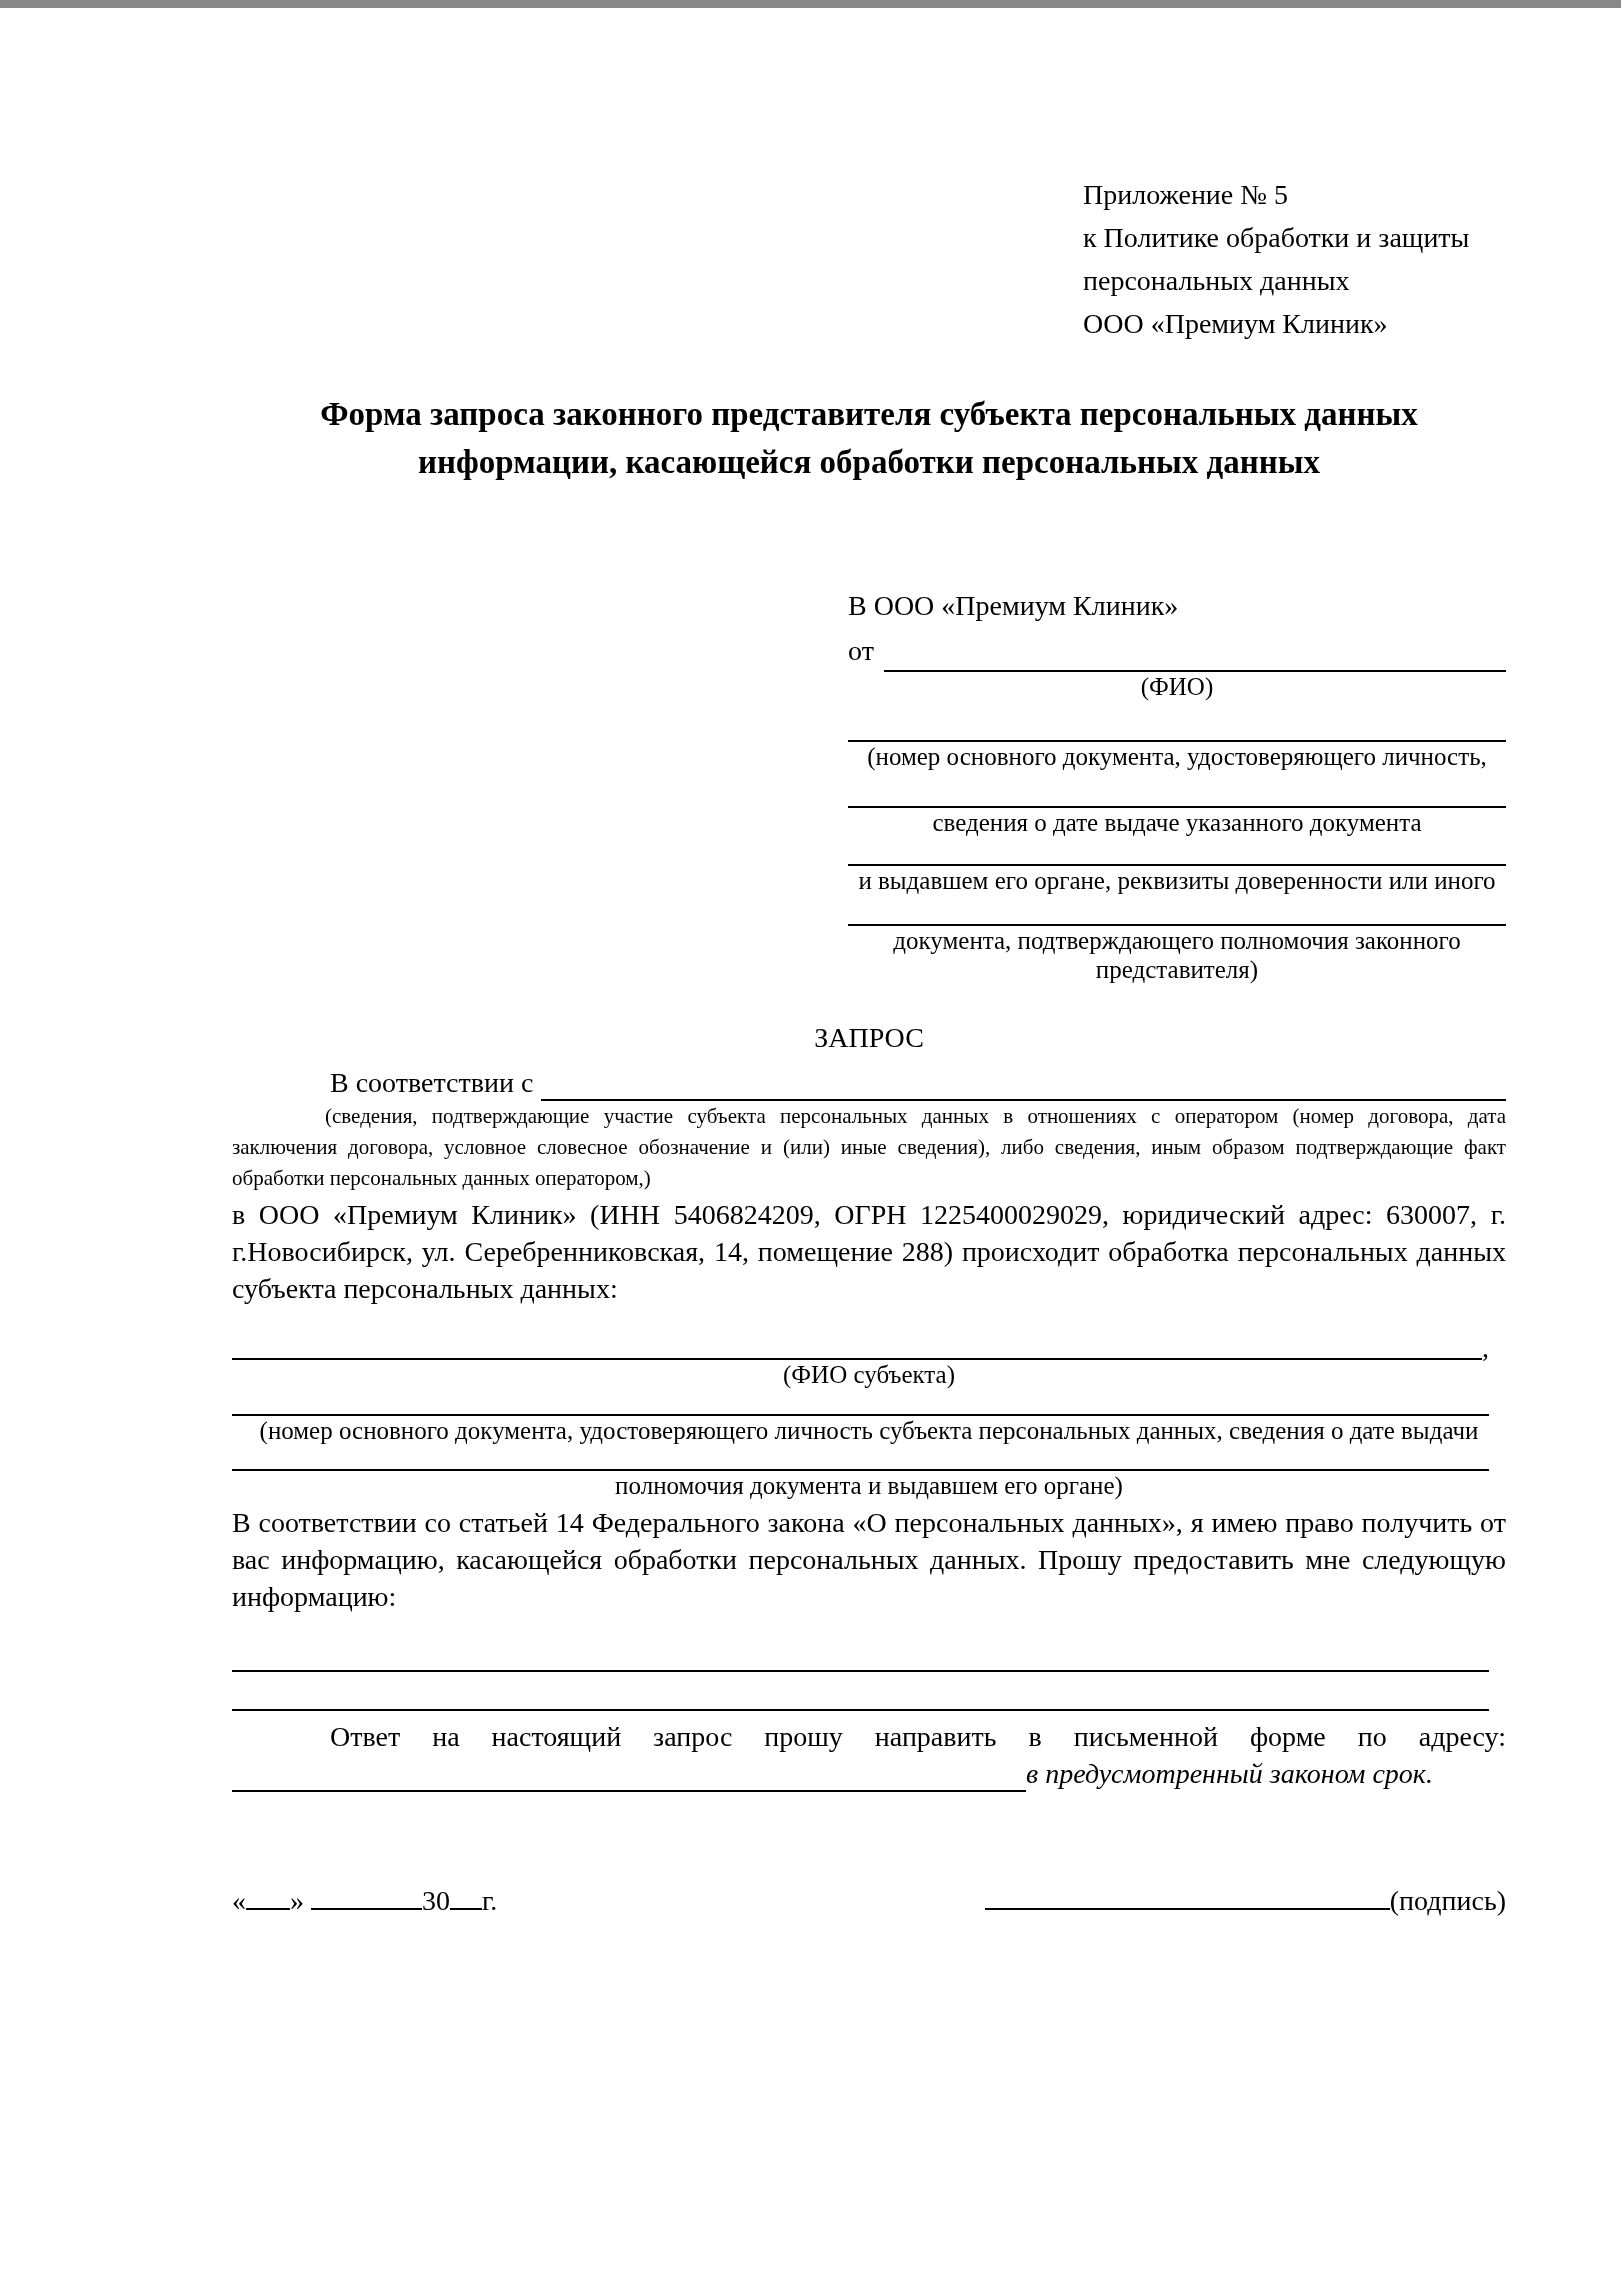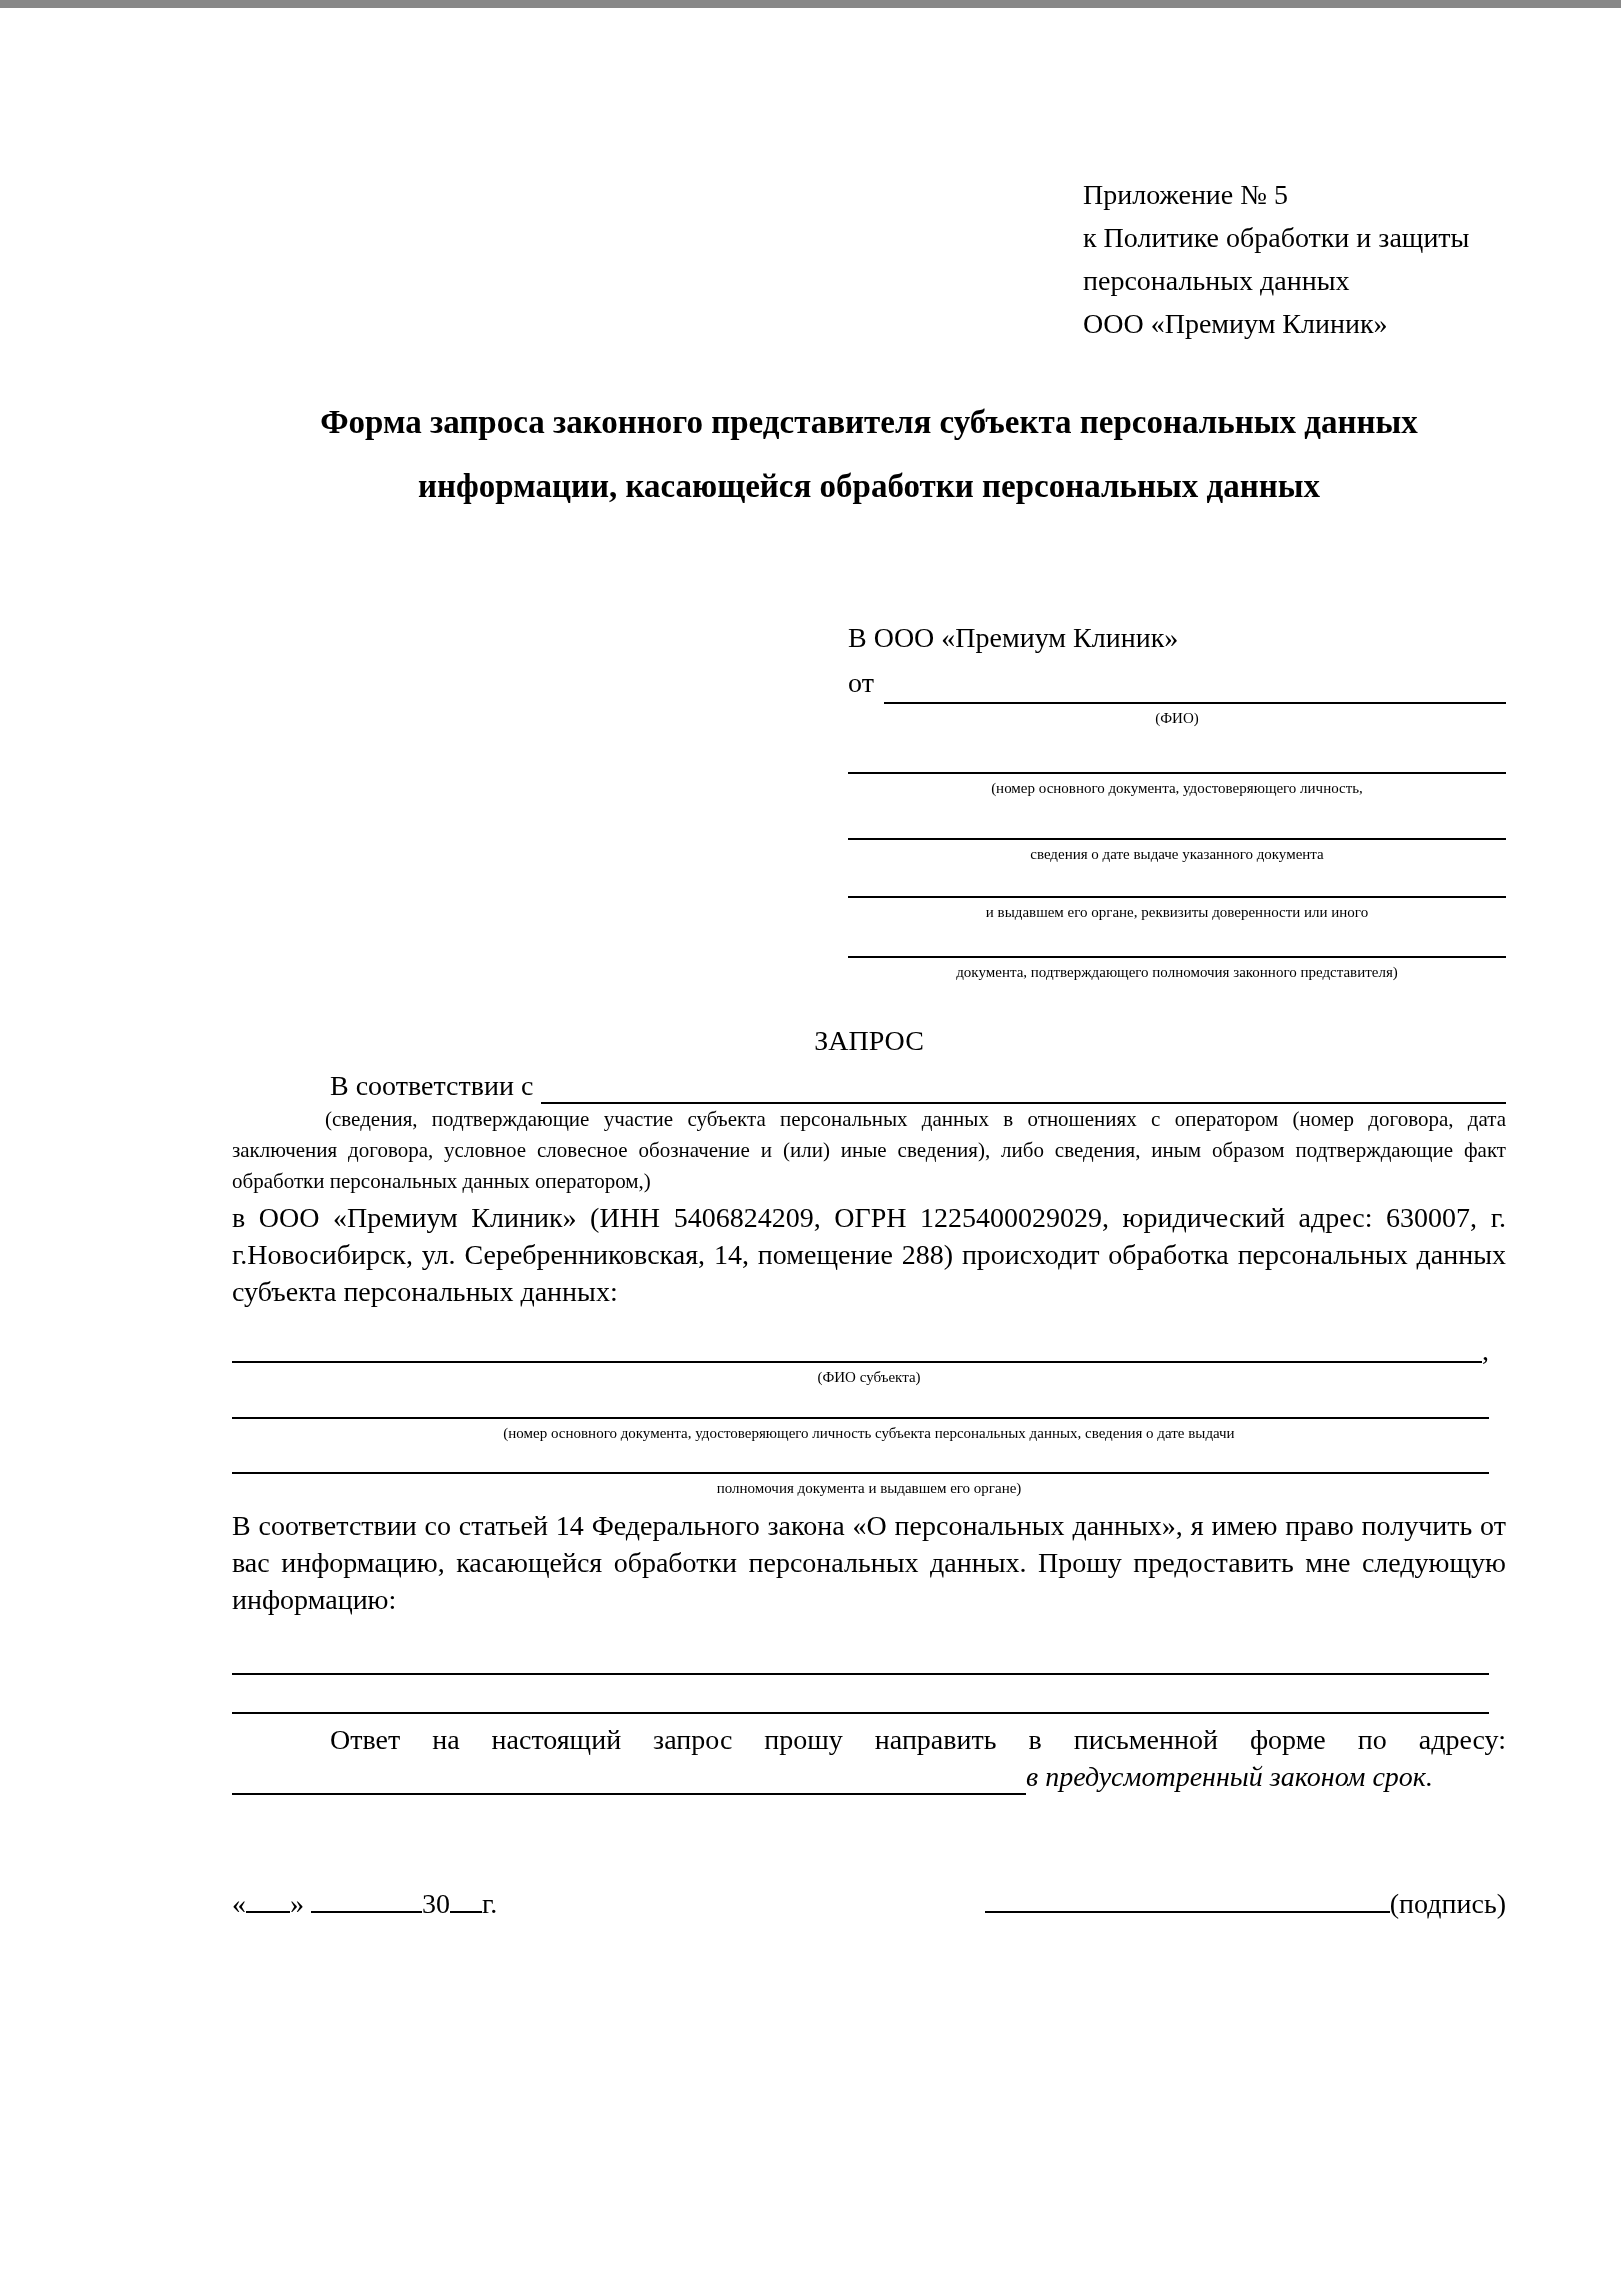--- a/index.html
+++ b/index.html
@@ -15,29 +15,29 @@
     line-height: 37px;
     box-sizing: border-box;
     padding: 165px 115px 0 232px;
     overflow: hidden;
   }
   .appendix { margin-left: 851px; line-height: 43px; }
   .doc-title {
     margin: 45px 0 0 0;
     font-size: 33px;
     font-weight: bold;
-    line-height: 64px;
+    line-height: 48px;
     text-align: center;
   }
   .addressee { margin-left: 616px; margin-top: 98px; }
   .addr-to { line-height: 43px; }
   .from-row { display: flex; line-height: 43px; margin-top: 2px; }
   .from-row .from-label { white-space: nowrap; }
   .from-row .blank-flex { flex: 1; border-bottom: 2.9px solid #000; margin-left: 9.8px; }
-  .cap { font-size: 15px; line-height: 29px; text-align: center; }
+  .cap { font-size: 25px; line-height: 29px; text-align: center; }
   .blank-line { height: 0; border-bottom: 2.9px solid #000; }
   .addressee .blank-line { width: 100%; }
   .fill1 { margin-top: 39px; }
   .fill2 { margin-top: 35px; }
   .fill3 { margin-top: 27.4px; }
   .fill4 { margin-top: 29px; }
   .request-heading { margin-top: 35px; text-align: center; }
   .accord-row { display: flex; margin-top: 7.8px; justify-content: flex-end; }
   .accord-row .accord-label { margin-left: 98px; white-space: nowrap; }
   .accord-row .blank-flex { flex: 1; border-bottom: 2.9px solid #000; margin-left: 7.8px; }

